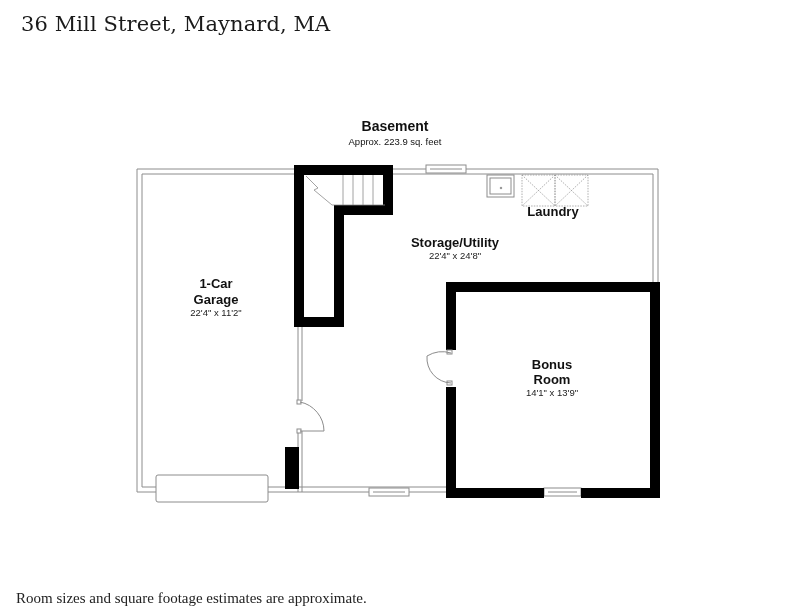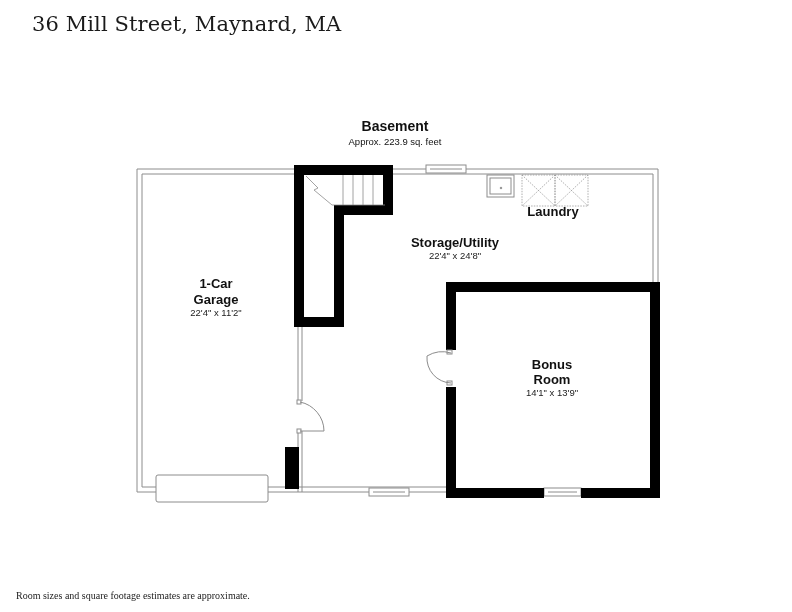--- a/index.html
+++ b/index.html
@@ -1,25 +1,25 @@
 <!DOCTYPE html>
 <html><head>
 <meta charset="utf-8">
 <style>
   html, body { margin: 0; padding: 0; background: #ffffff; }
   body { width: 792px; height: 612px; position: relative; overflow: hidden; }
   .title {
-    position: absolute; left: 32px; top: 12px;
+    position: absolute; left: 21px; top: 12px;
     font-family: "DejaVu Serif", "Liberation Serif", serif;
     font-size: 21px; color: #1a1a1a; letter-spacing: 0.1px;
   }
   .footer {
     position: absolute; left: 16px; top: 590px;
     font-family: "Liberation Serif", "DejaVu Serif", serif;
-    font-size: 10px; color: #222;
+    font-size: 15px; color: #222;
   }
   svg { position: absolute; left: 0; top: 0; }
   .lbl { font-family: "Liberation Sans", "DejaVu Sans", sans-serif; fill: #111; text-anchor: middle; }
   .lbl-b { font-weight: bold; font-size: 13px; }
   .lbl-s { font-size: 9.5px; fill: #222; }
   .floor-title { font-weight: bold; font-size: 14px; }
   .floor-sub { font-size: 9.5px; }
 </style>
 </head>
 <body>

